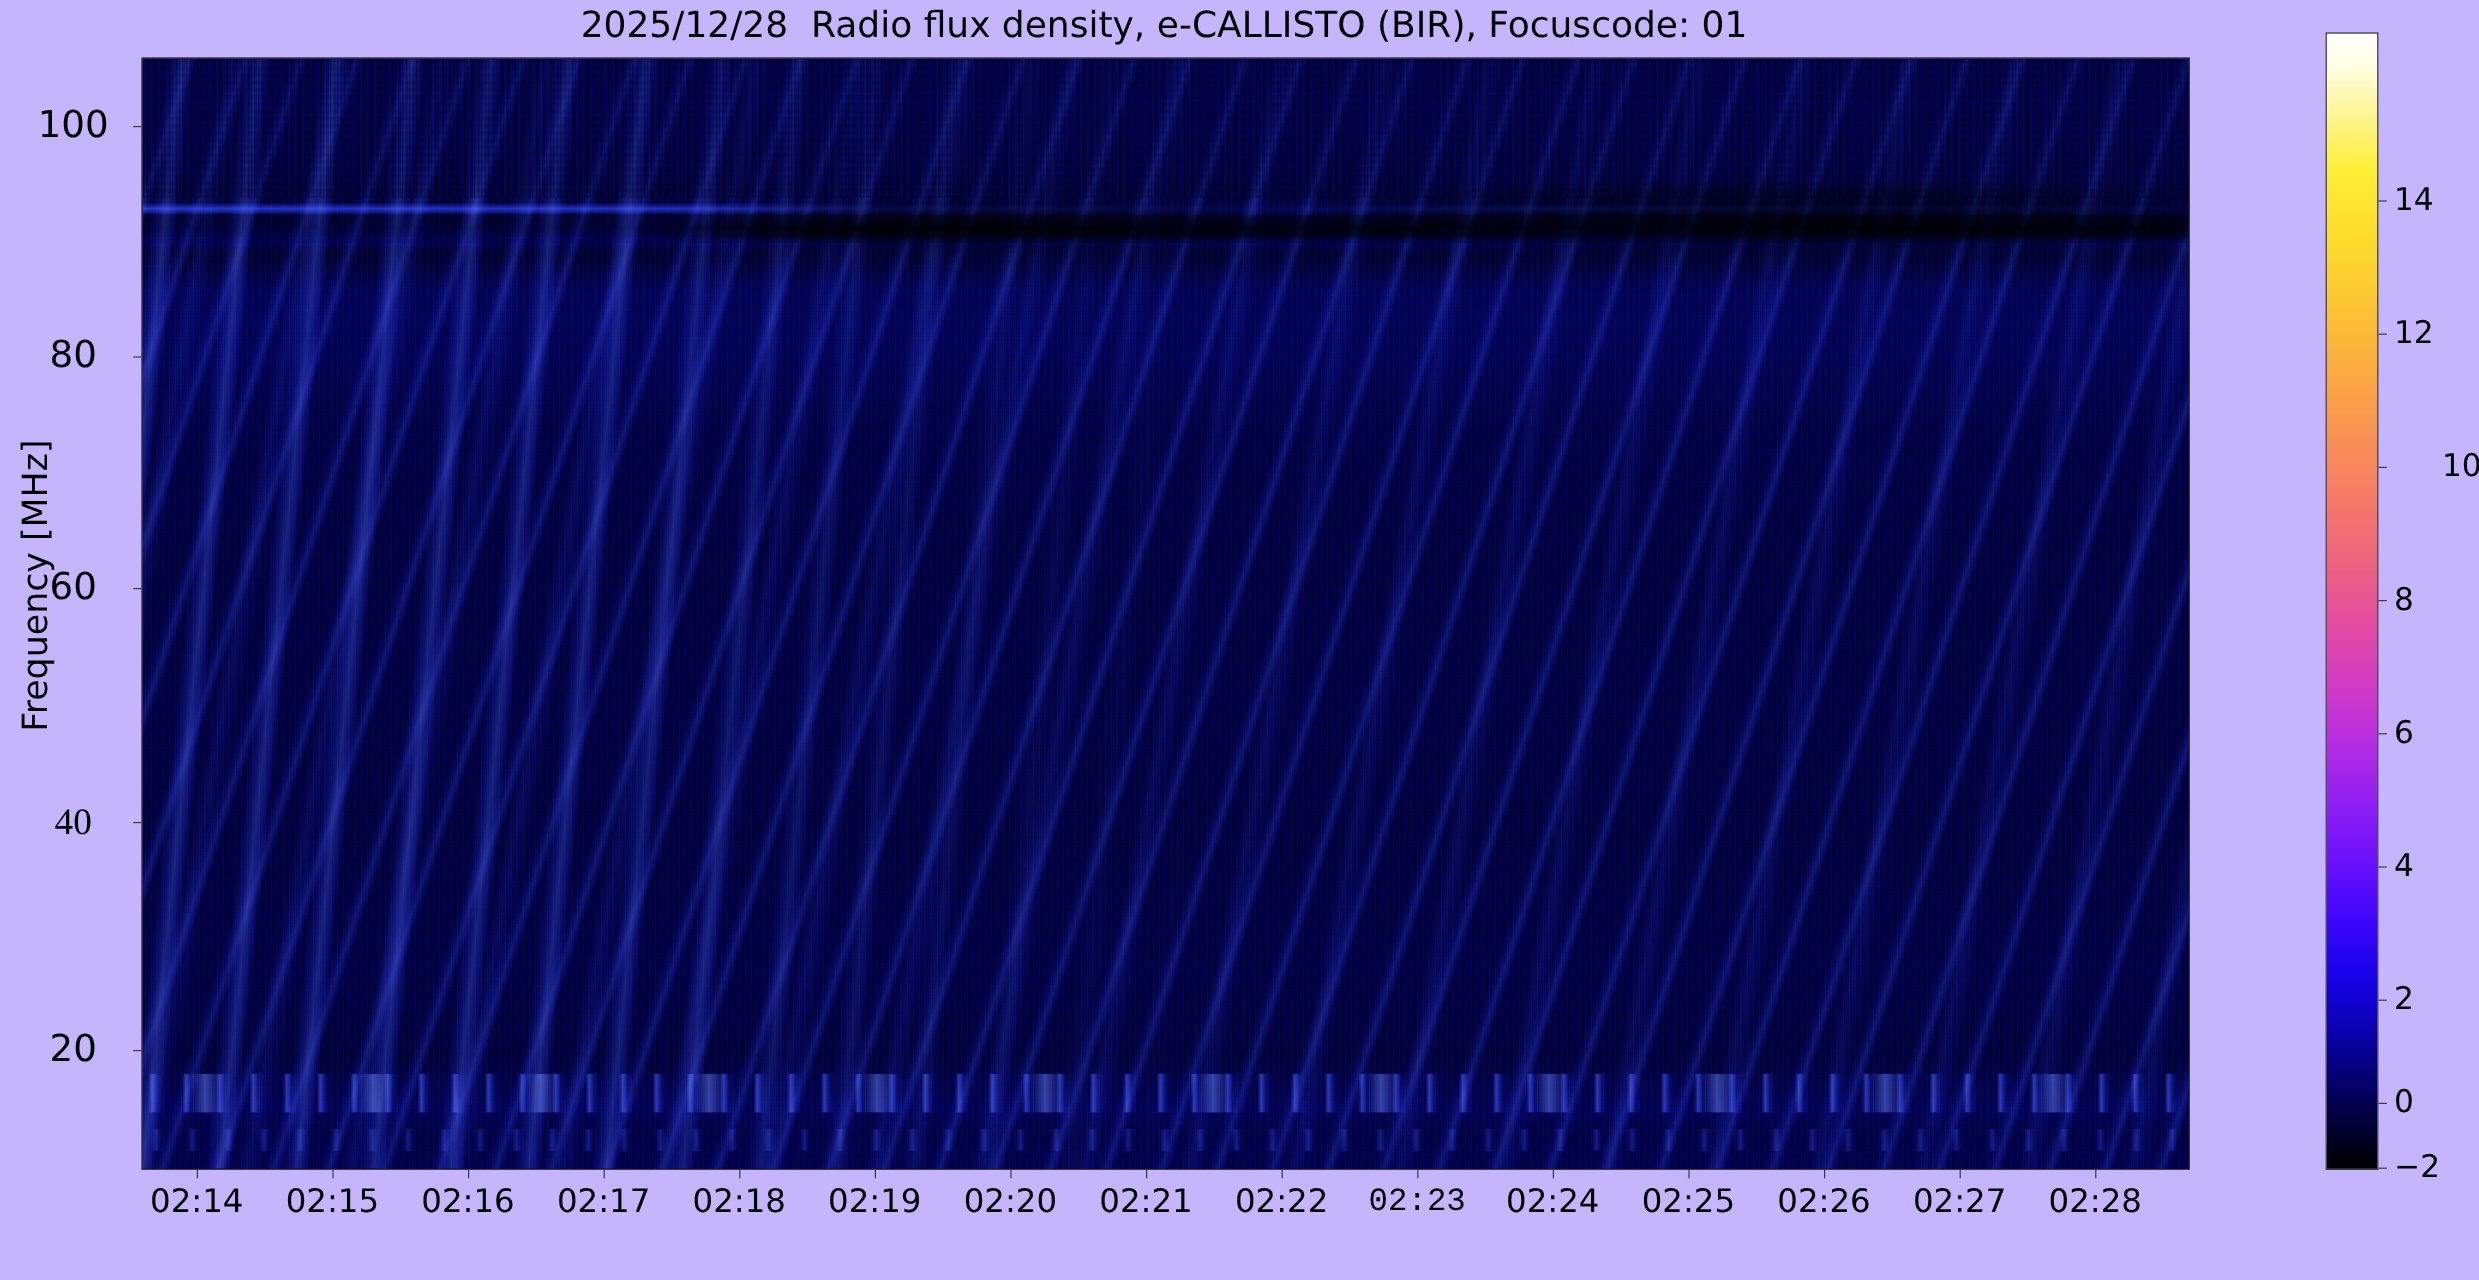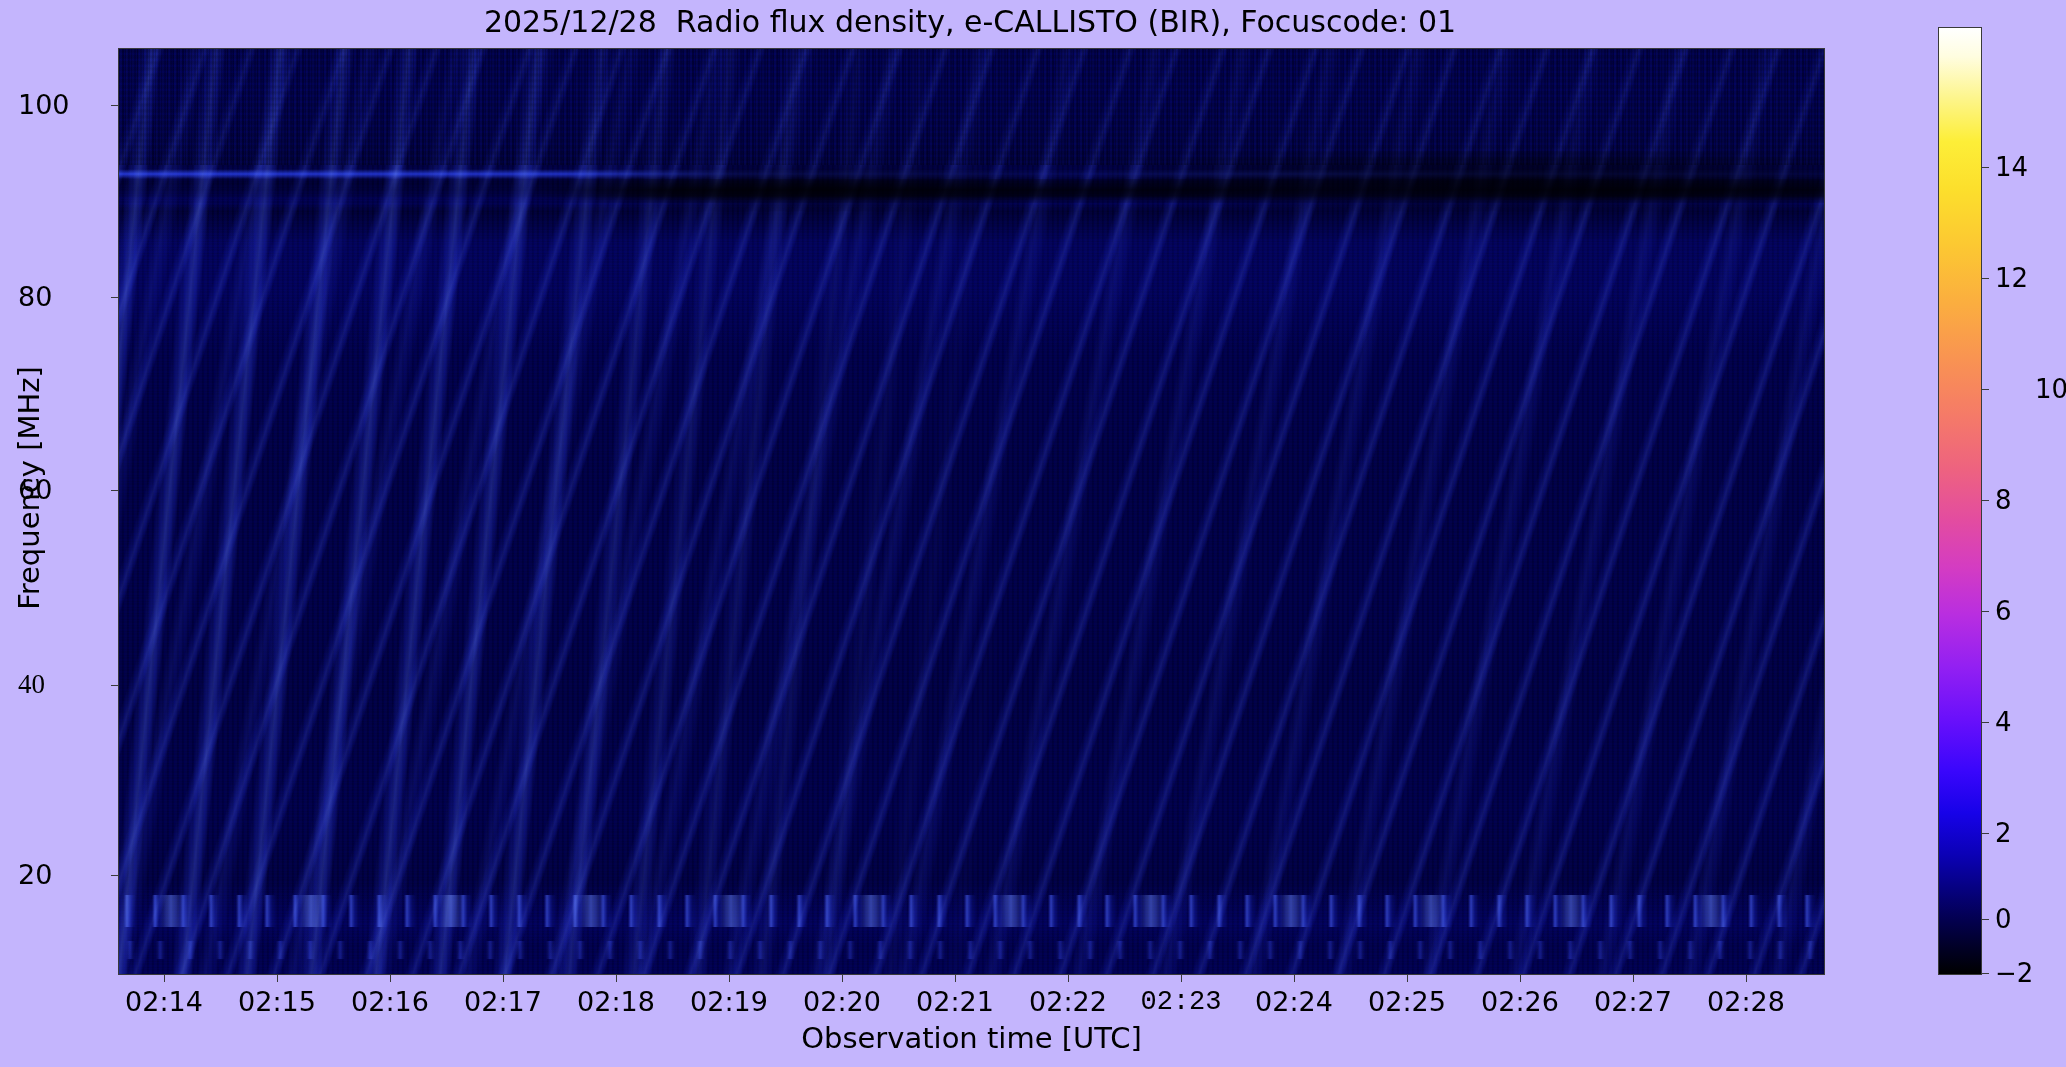--- a/index.html
+++ b/index.html
@@ -273,22 +273,22 @@
     position: absolute;
     left: 111px;
     width: 7px;
     height: 1px;
     background: #3a3a3a;
   }
   .ytick-label-pos {
     position: absolute;
     left: 18px;
     width: 86px;
-    text-align: left;
-    font-size: 27px;
+    text-align: center;
+    font-size: 31px;
     color: #000000;
     line-height: 27px;
   }
 
   .xtick-mark {
     position: absolute;
     top: 975px;
     width: 1px;
     height: 7px;
     background: #3a3a3a;
@@ -447,21 +447,20 @@
       <div class="xtick-label" style="left: 1294px;">02:24</div>
       <div class="xtick-mark" style="left: 1407px;"></div>
       <div class="xtick-label" style="left: 1407px;">02:25</div>
       <div class="xtick-mark" style="left: 1520px;"></div>
       <div class="xtick-label" style="left: 1520px;">02:26</div>
       <div class="xtick-mark" style="left: 1633px;"></div>
       <div class="xtick-label" style="left: 1633px;">02:27</div>
       <div class="xtick-mark" style="left: 1746px;"></div>
       <div class="xtick-label" style="left: 1746px;">02:28</div>
     </div>
-  <div id="xlabel">Observation time [UTC]</div>
 
   <div id="colorbar-wrap">
     <div id="colorbar-gradient"></div>
     <div id="cb-ticks">
         <div class="cbtick-mark" style="top: 140px;"></div>
         <div class="cbtick-label" style="top: 127px;">14</div>
         <div class="cbtick-mark" style="top: 251px;"></div>
         <div class="cbtick-label" style="top: 238px;">12</div>
         <div class="cbtick-mark" style="top: 362px;"></div>
         <div class="cbtick-label" style="top: 349px; margin-left: 40px;">10</div>

